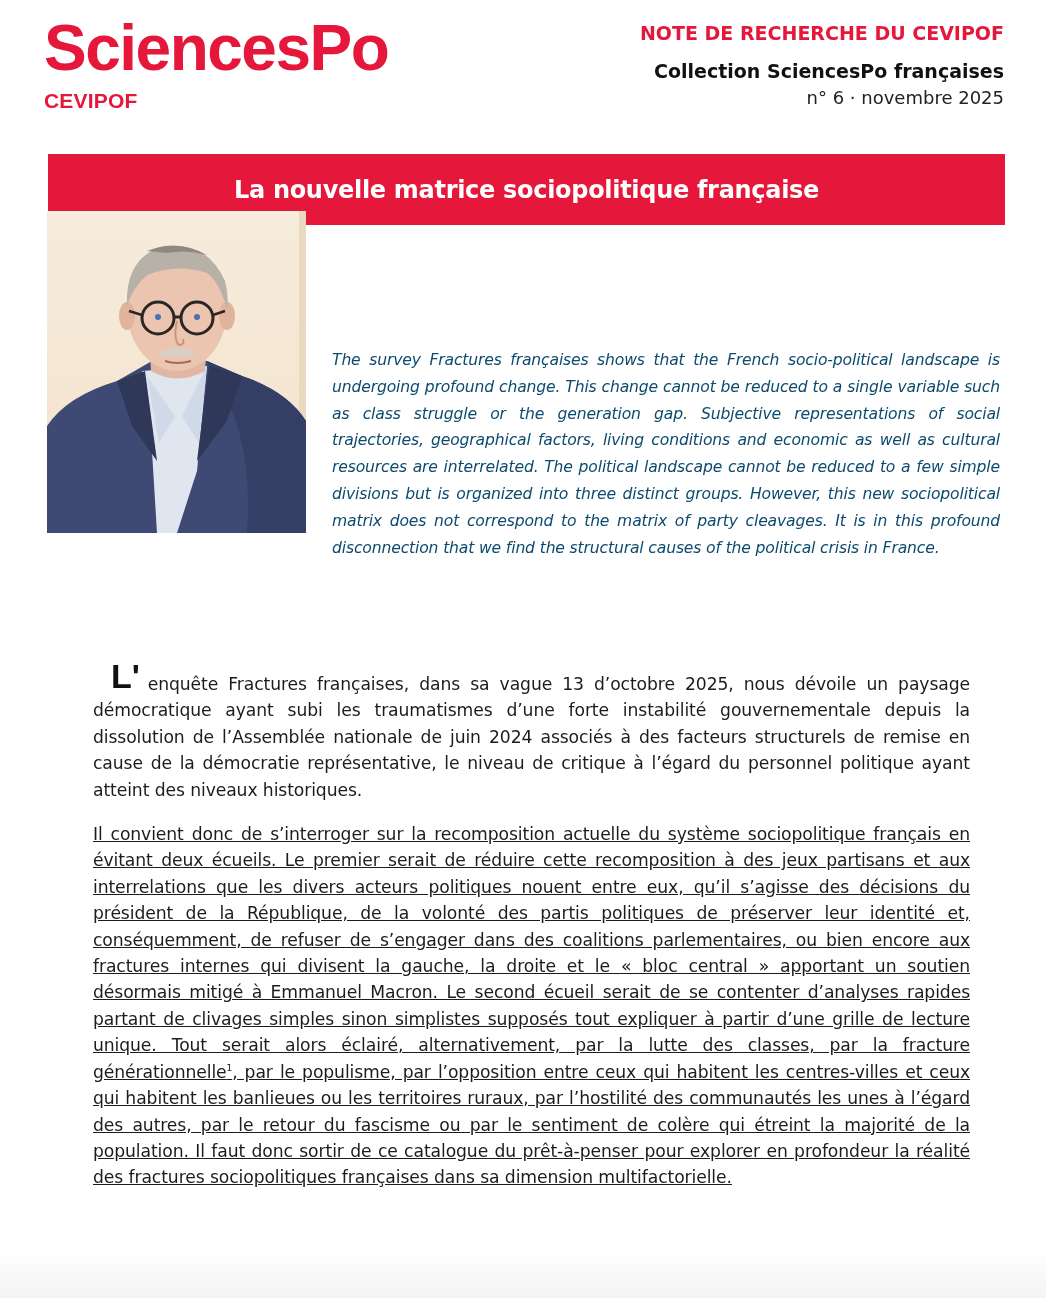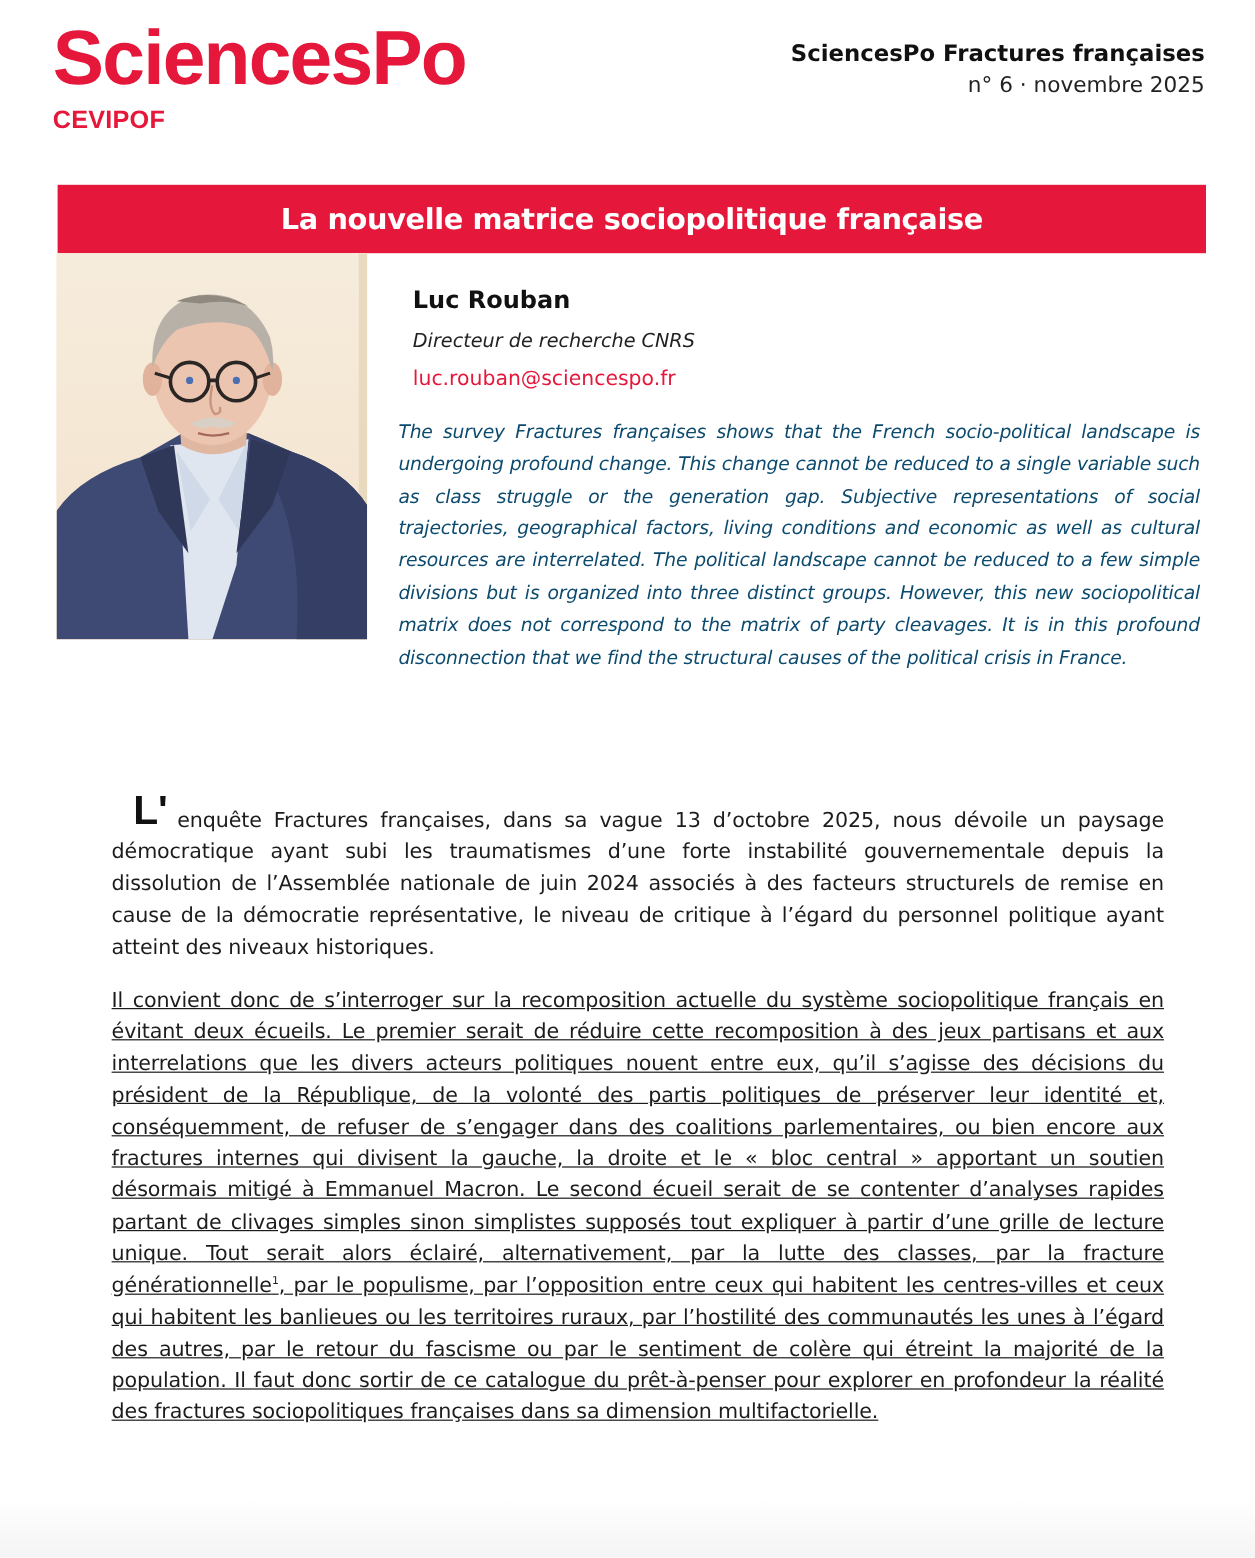--- a/index.html
+++ b/index.html
@@ -38,21 +38,21 @@
     color: #e5173b; font-weight: bold; font-size: 19px; line-height: 26px;
     font-family: "DejaVu Sans", sans-serif;
   }
   .header-right .collection {
     font-weight: bold; font-size: 19px; line-height: 24px; margin-top: 13px; color: #111;
   }
   .header-right .issue { font-size: 18px; line-height: 24px; color: #222; margin-top: 3px; }
 
   
   .title-bar {
-    position: absolute; left: 48px; top: 154px; width: 957px; height: 57px;
+    position: absolute; left: 48px; top: 154px; width: 957px; height: 71px;
     background: #e5173b; display: flex; align-items: center; justify-content: center;
   }
   .title-bar h1 {
     margin: 0; color: #fff; font-size: 24px; font-weight: bold;
     font-family: "DejaVu Sans", sans-serif; letter-spacing: -0.3px;
   }
 
   
   .photo {
     position: absolute; left: 47px; top: 211px; width: 259px; height: 322px;
@@ -98,21 +98,22 @@
 
 <div class="page">
 
   <div class="logo-sp">
     <div class="brand">SciencesPo</div>
     <div class="sub">CEVIPOF</div>
   </div>
 
 
   <div class="header-right">
-    <div class="collection">SciencesPo Fractures françaises</div>
+    <div class="kicker">NOTE DE RECHERCHE DU CEVIPOF</div>
+    <div class="collection">Collection SciencesPo françaises</div>
     <div class="issue">n° 6 · novembre 2025</div>
   </div>
 
   <div class="title-bar">
     <h1>La nouvelle matrice sociopolitique française</h1>
   </div>
 
   <div class="photo">
     <svg width="259" height="322" viewBox="0 0 259 322">
 
@@ -148,25 +149,20 @@
       <circle cx="150" cy="106" r="3" fill="#4a6fb5"></circle>
 
       <path d="M130 110 Q126 128 132 134 Q138 134 136 128" fill="none" stroke="#c99580" stroke-width="2"></path>
 
       <path d="M112 142 Q130 132 150 142 Q140 148 130 144 Q120 148 112 142 Z" fill="#d8d0c6"></path>
 
       <path d="M118 150 Q130 154 144 150" fill="none" stroke="#a5685c" stroke-width="2"></path>
     </svg>
   </div>
 
-  <div class="author">
-    <div class="name">Luc Rouban</div>
-    <div class="role">Directeur de recherche CNRS</div>
-    <a class="email">luc.rouban@sciencespo.fr</a>
-  </div>
 
   <div class="abstract">The survey Fractures françaises shows that the French socio-political landscape is undergoing profound change. This change cannot be reduced to a single variable such as class struggle or the generation gap. Subjective representations of social trajectories, geographical factors, living conditions and economic as well as cultural resources are interrelated. The political landscape cannot be reduced to a few simple divisions but is organized into three distinct groups. However, this new sociopolitical matrix does not correspond to the matrix of party cleavages. It is in this profound disconnection that we find the structural causes of the political crisis in France.</div>
 
   <div class="body-text">
     <p><span class="dropcap">L'</span><span>enquête Fractures françaises, dans sa vague 13 d’octobre 2025, nous dévoile un paysage démocratique ayant subi les traumatismes d’une forte instabilité gouvernementale depuis la dissolution de l’Assemblée nationale de juin 2024 associés à des facteurs structurels de remise en cause de la démocratie représentative, le niveau de critique à l’égard du personnel politique ayant atteint des niveaux historiques.</span></p>
     <p><span>Il convient donc de s’interroger sur la recomposition actuelle du système sociopolitique français en évitant deux écueils. Le premier serait de réduire cette recomposition à des jeux partisans et aux interrelations que les divers acteurs politiques nouent entre eux, qu’il s’agisse des décisions du président de la République, de la volonté des partis politiques de préserver leur identité et, conséquemment, de refuser de s’engager dans des coalitions parlementaires, ou bien encore aux fractures internes qui divisent la gauche, la droite et le « bloc central » apportant un soutien désormais mitigé à Emmanuel Macron. Le second écueil serait de se contenter d’analyses rapides partant de clivages simples sinon simplistes supposés tout expliquer à partir d’une grille de lecture unique. Tout serait alors éclairé, alternativement, par la lutte des classes, par la fracture générationnelle</span><sup class="fn">1</sup><span>, par le populisme, par l’opposition entre ceux qui habitent les centres-villes et ceux qui habitent les banlieues ou les territoires ruraux, par l’hostilité des communautés les unes à l’égard des autres, par le retour du fascisme ou par le sentiment de colère qui étreint la majorité de la population. Il faut donc sortir de ce catalogue du prêt-à-penser pour explorer en profondeur la réalité des fractures sociopolitiques françaises dans sa dimension multifactorielle.</span></p>
   </div>
 
   <div class="bottom-fade"></div>
 </div>

